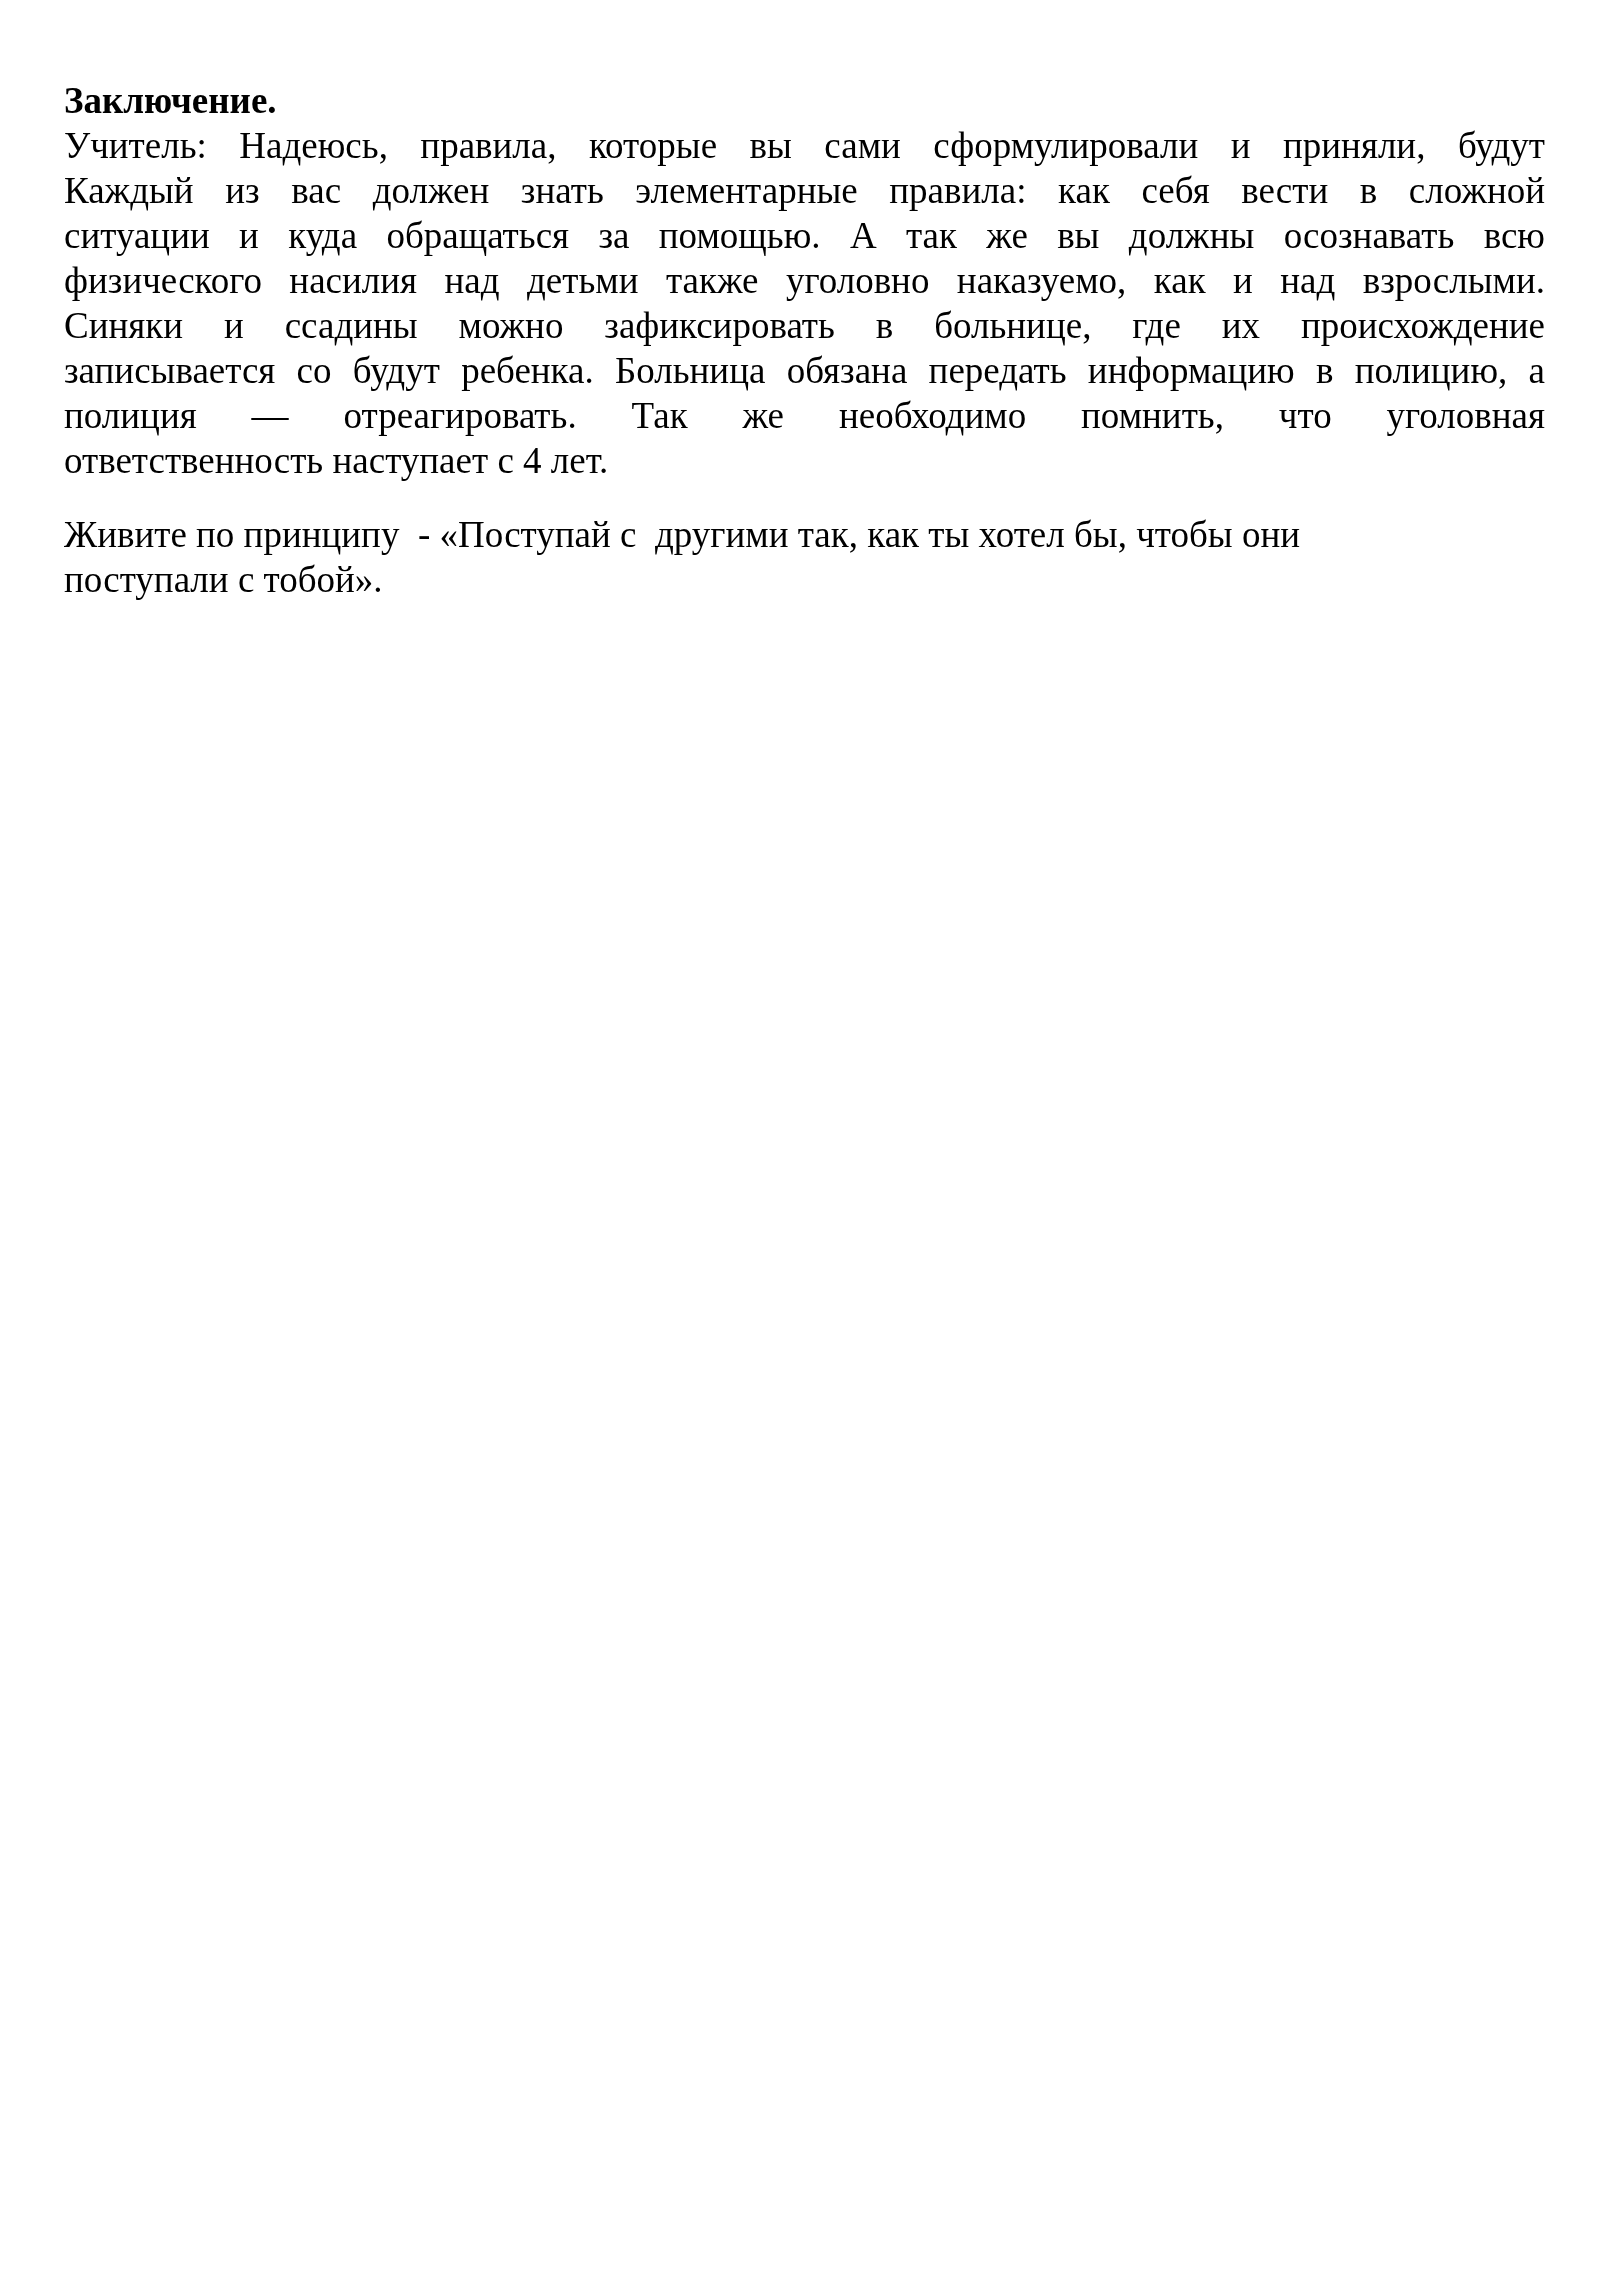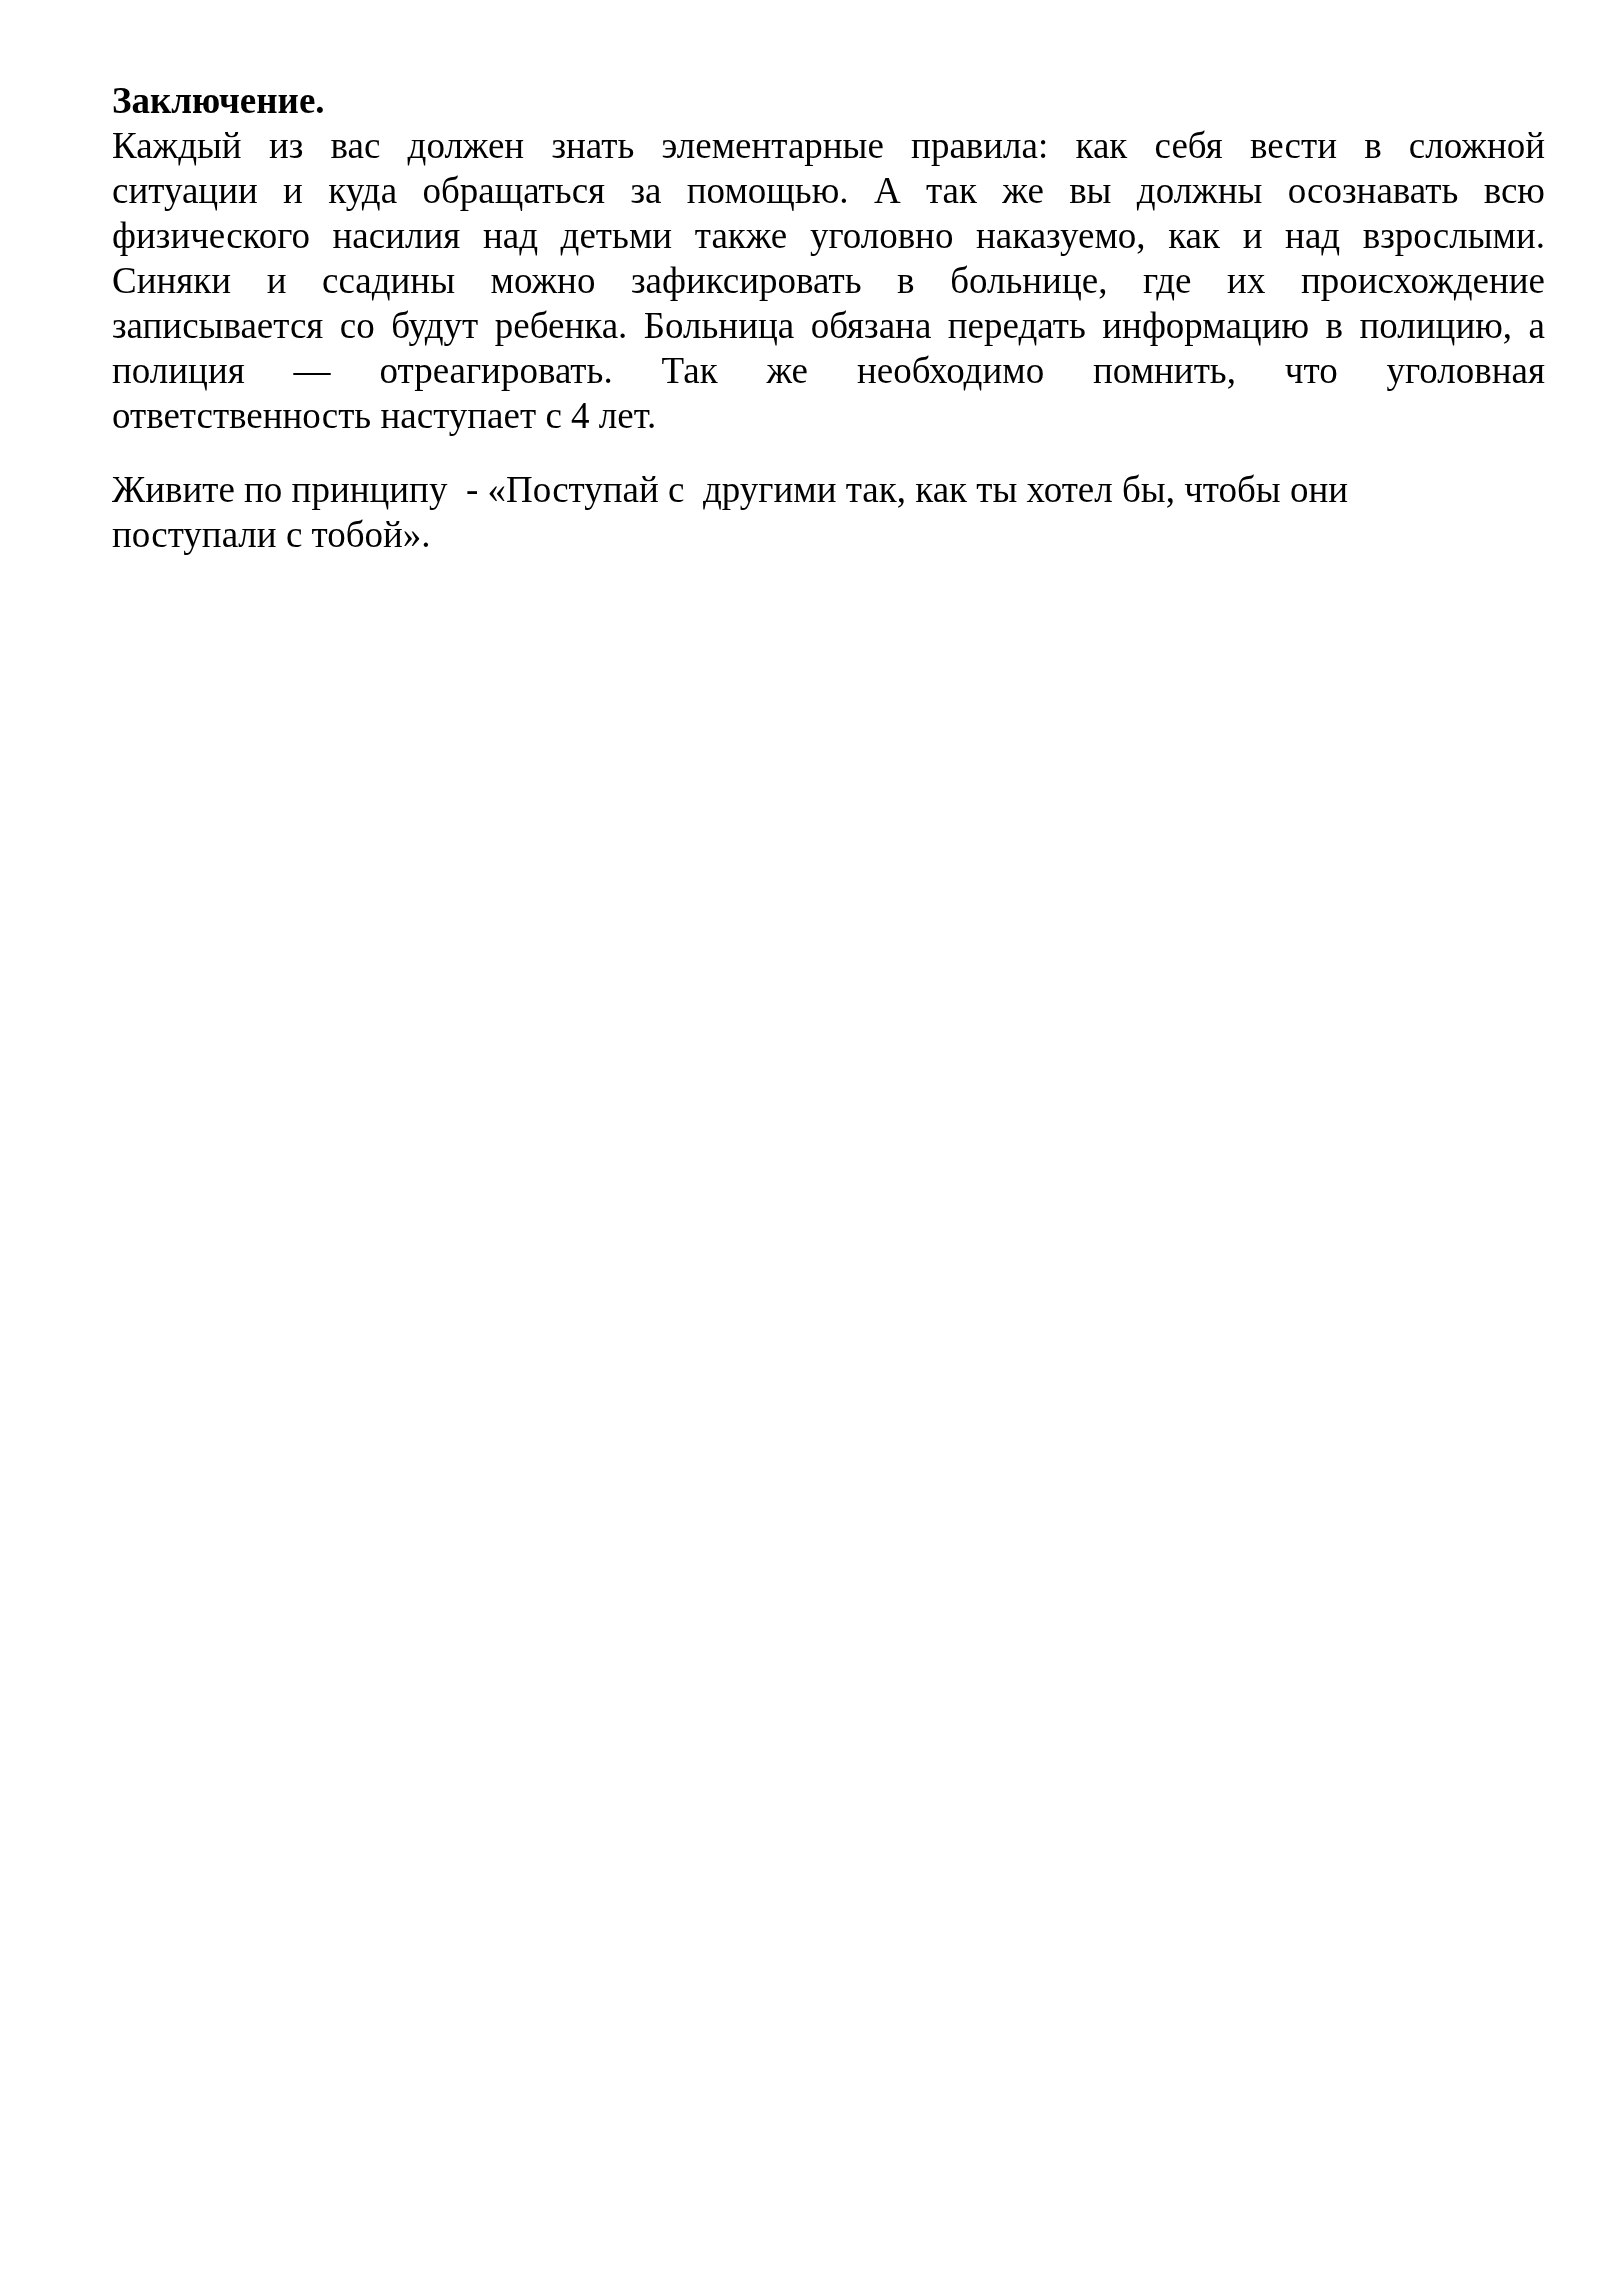--- a/index.html
+++ b/index.html
@@ -11,21 +11,21 @@
     width: 1621px;
     height: 2293px;
     font-family: "Liberation Serif", serif;
     color: #000000;
     overflow: hidden;
   }
   .page {
     box-sizing: border-box;
     width: 1621px;
     height: 2293px;
-    padding: 78px 76px 0 112px;
+    padding: 78px 76px 0 64px;
     background: #ffffff;
   }
   .line {
     font-size: 37px;
     line-height: 45px;
     white-space: normal;
   }
   .heading {
     font-weight: bold;
   }
@@ -48,20 +48,21 @@
   }
 </style>
 </head>
 <body>
 
 <div class="page">
 
   <div class="line heading pl">Заключение.</div>
 
   <div>
+    <div class="line j">Учитель: Надеюсь, правила, которые вы сами сформулировали и приняли, будут</div>
   </div>
 
   <div>
     <div class="line j">Каждый из вас должен знать элементарные правила: как себя вести в сложной</div>
     <div class="line j">ситуации и куда обращаться за помощью. А так же вы должны осознавать всю</div>
     <div class="line j">физического насилия над детьми также уголовно наказуемо, как и над взрослыми.</div>
     <div class="line j">Синяки и ссадины можно зафиксировать в больнице, где их происхождение</div>
     <div class="line j">записывается со будут ребенка. Больница обязана передать информацию в полицию, а</div>
     <div class="line j">полиция — отреагировать. Так же необходимо помнить, что уголовная</div>
     <div class="line pl">ответственность наступает с 4 лет.</div>

